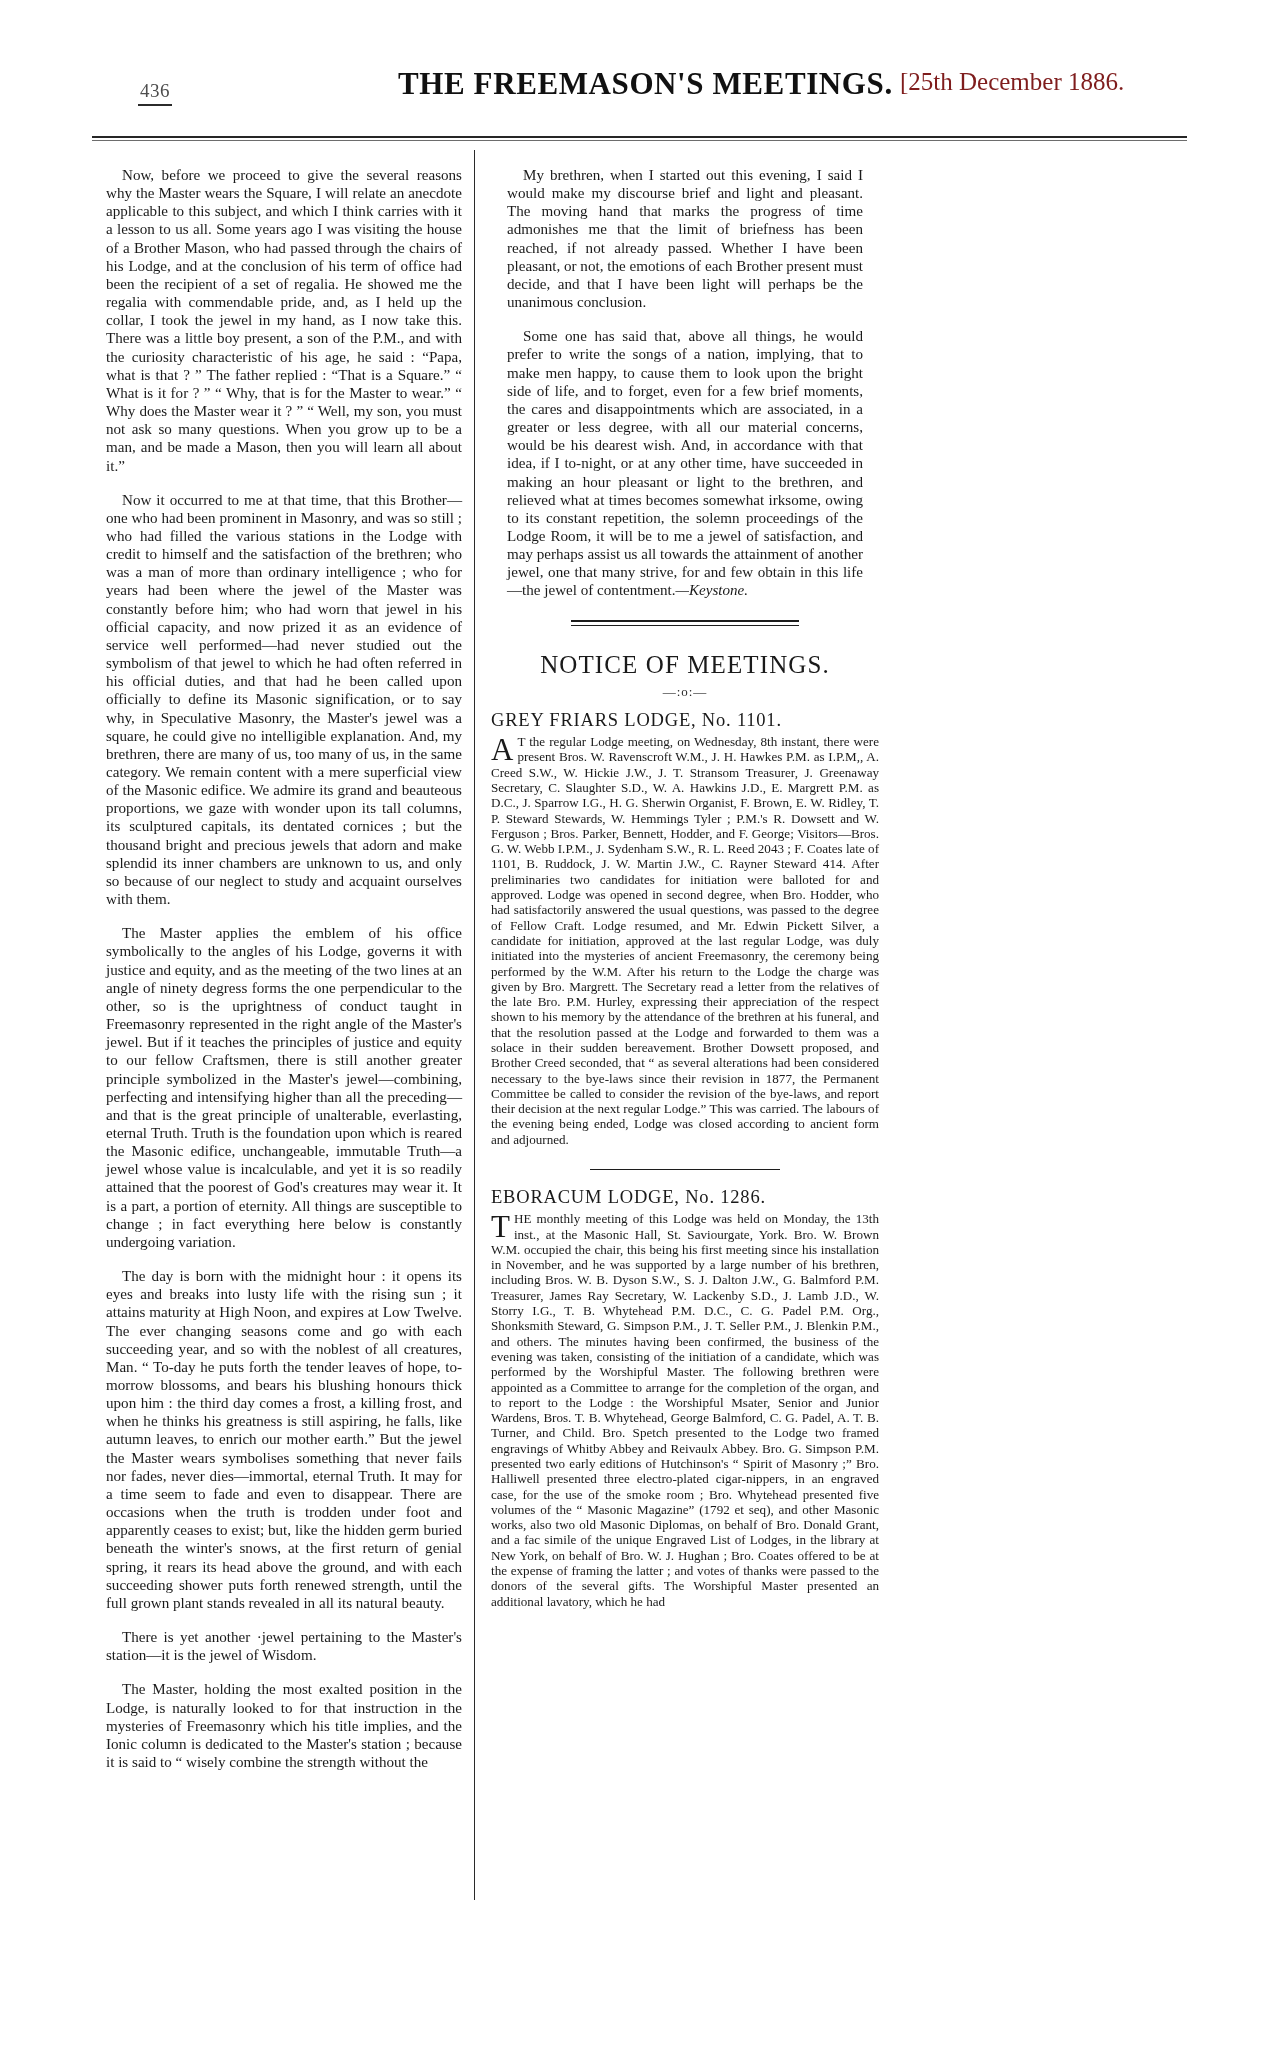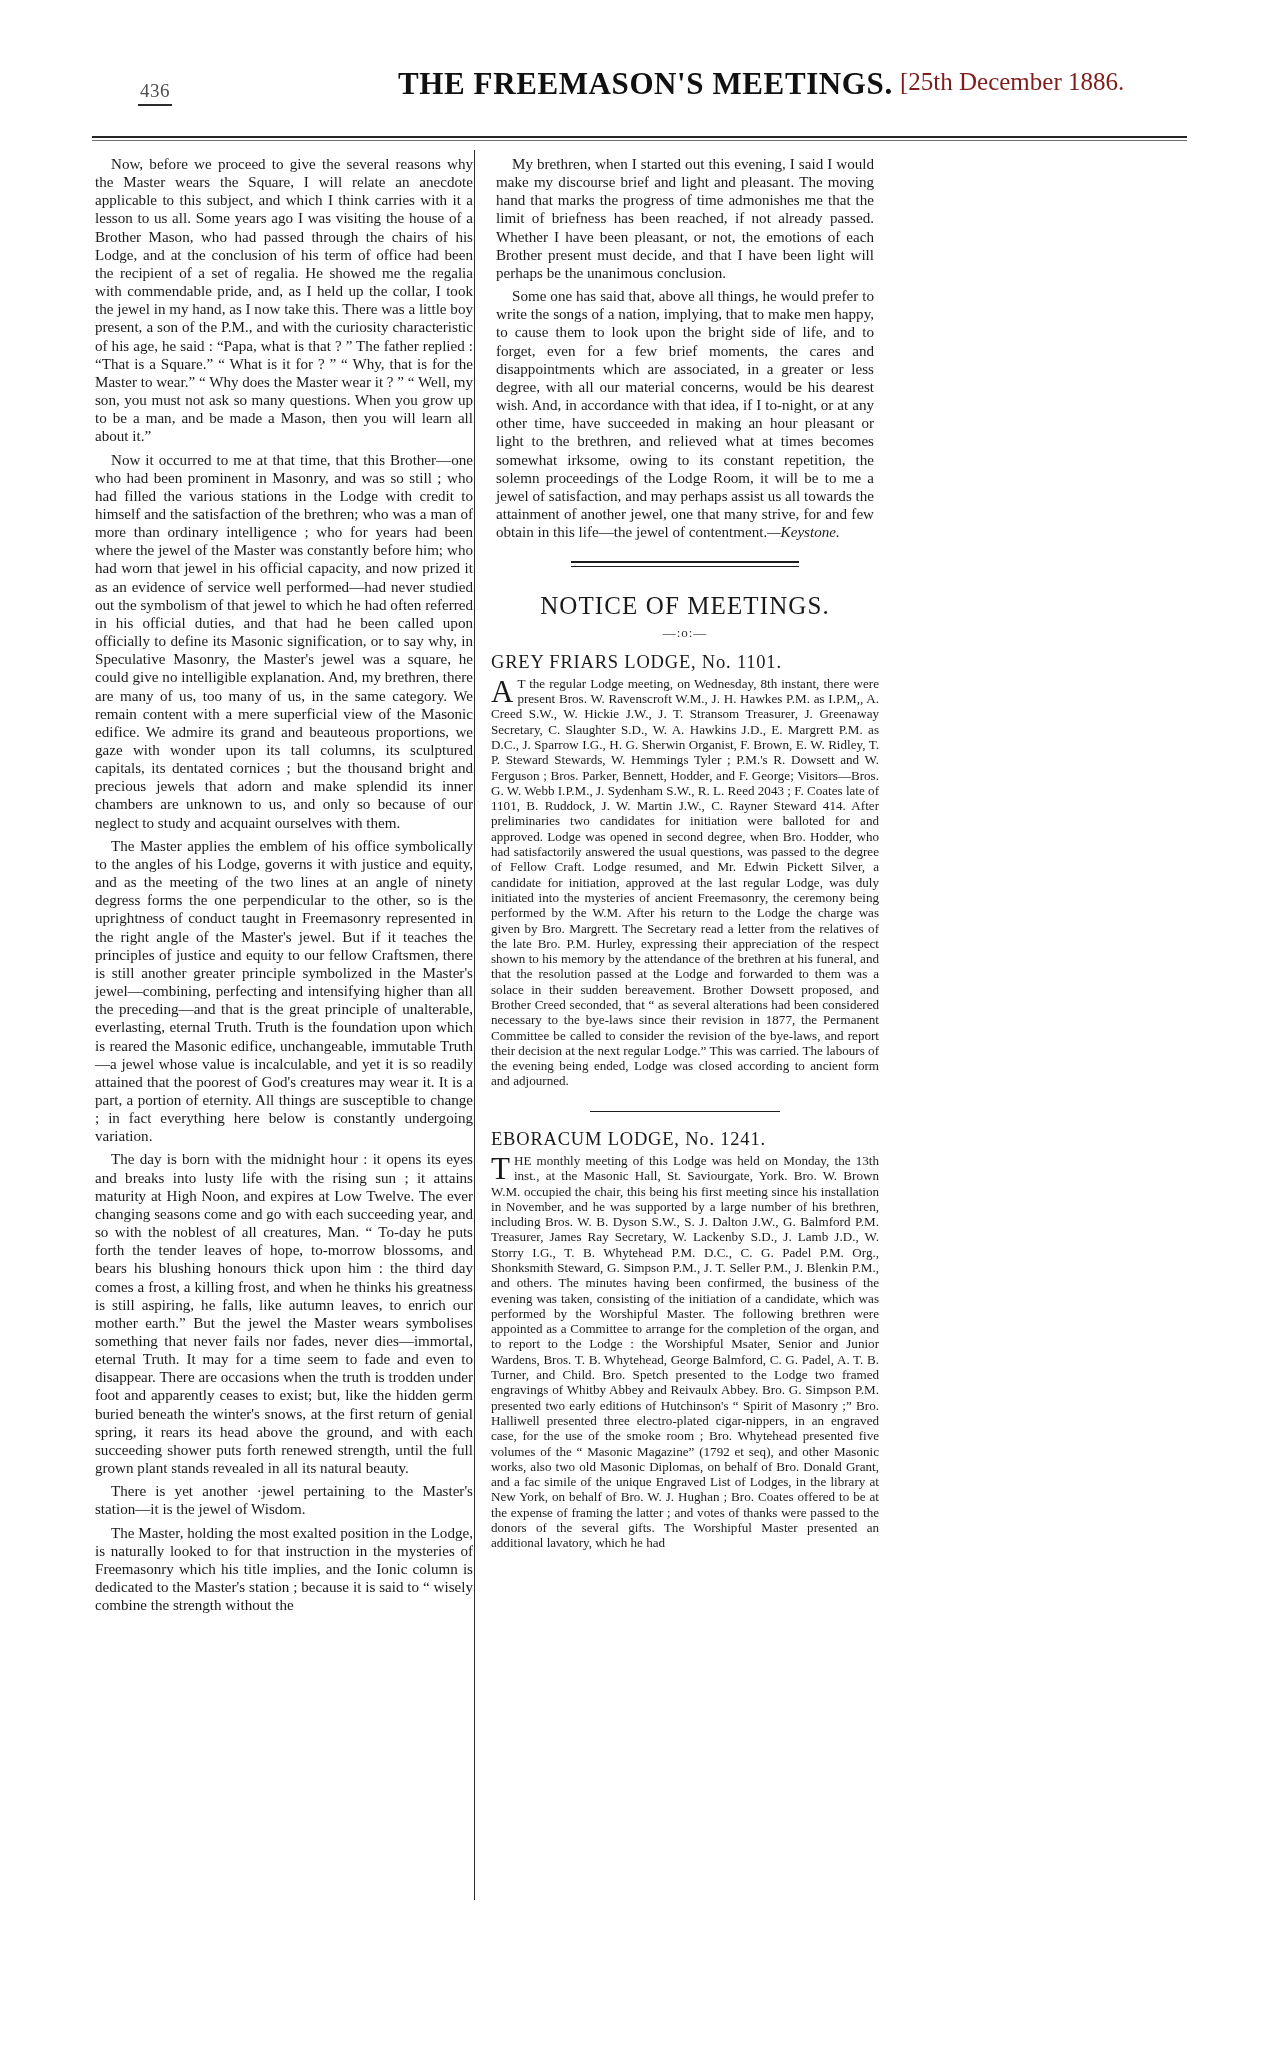--- a/index.html
+++ b/index.html
@@ -104,21 +104,21 @@
   .col-divider {
     position: absolute;
     left: 474px;
     top: 150px;
     width: 1px;
     height: 1750px;
     background: #2a2a2a;
   }
 
   .col p {
-    margin: 5px;
+    margin: 16px;
     text-indent: 16px;
   }
 
   
   .sec-rule {
     margin: 20px auto 0 auto;
     width: 228px;
     border-top: 2px solid #1c1c1c;
     height: 3px;
     border-bottom: 1px solid #1c1c1c;
@@ -204,19 +204,19 @@
     <div class="sec-title">NOTICE OF MEETINGS.</div>
     <div class="ornament">—:o:—</div>
 
     <div class="lodge-title">GREY FRIARS LODGE, No. 1101.</div>
     <div class="notice">
       <p><span class="dropcap">A</span><span>T the regular Lodge meeting, on Wednesday, 8th instant, there were present Bros. W. Ravenscroft W.M., J. H. Hawkes P.M. as I.P.M,, A. Creed S.W., W. Hickie J.W., J. T. Stransom Treasurer, J. Greenaway Secretary, C. Slaughter S.D., W. A. Hawkins J.D., E. Margrett P.M. as D.C., J. Sparrow I.G., H. G. Sherwin Organist, F. Brown, E. W. Ridley, T. P. Steward Stewards, W. Hemmings Tyler ; P.M.'s R. Dowsett and W. Ferguson ; Bros. Parker, Bennett, Hodder, and F. George; Visitors—Bros. G. W. Webb I.P.M., J. Sydenham S.W., R. L. Reed 2043 ; F. Coates late of 1101, B. Ruddock, J. W. Martin J.W., C. Rayner Steward 414. After preliminaries two candidates for initiation were balloted for and approved. Lodge was opened in second degree, when Bro. Hodder, who had satisfactorily answered the usual questions, was passed to the degree of Fellow Craft. Lodge resumed, and Mr. Edwin Pickett Silver, a candidate for initiation, approved at the last regular Lodge, was duly initiated into the mysteries of ancient Freemasonry, the ceremony being performed by the W.M. After his return to the Lodge the charge was given by Bro. Margrett. The Secretary read a letter from the relatives of the late Bro. P.M. Hurley, expressing their appreciation of the respect shown to his memory by the attendance of the brethren at his funeral, and that the resolution passed at the Lodge and forwarded to them was a solace in their sudden bereavement. Brother Dowsett proposed, and Brother Creed seconded, that “ as several alterations had been considered necessary to the bye-laws since their revision in 1877, the Permanent Committee be called to consider the revision of the bye-laws, and report their decision at the next regular Lodge.” This was carried. The labours of the evening being ended, Lodge was closed according to ancient form and adjourned.</span></p>
     </div>
 
     <div class="mid-rule"></div>
 
-    <div class="lodge-title">EBORACUM LODGE, No. 1241.</div>
+    <div class="lodge-title">EBORACUM LODGE, No. 1286.</div>
     <div class="notice">
       <p><span class="dropcap">T</span><span>HE monthly meeting of this Lodge was held on Monday, the 13th inst., at the Masonic Hall, St. Saviourgate, York. Bro. W. Brown W.M. occupied the chair, this being his first meeting since his installation in November, and he was supported by a large number of his brethren, including Bros. W. B. Dyson S.W., S. J. Dalton J.W., G. Balmford P.M. Treasurer, James Ray Secretary, W. Lackenby S.D., J. Lamb J.D., W. Storry I.G., T. B. Whytehead P.M. D.C., C. G. Padel P.M. Org., Shonksmith Steward, G. Simpson P.M., J. T. Seller P.M., J. Blenkin P.M., and others. The minutes having been confirmed, the business of the evening was taken, consisting of the initiation of a candidate, which was performed by the Worshipful Master. The following brethren were appointed as a Committee to arrange for the completion of the organ, and to report to the Lodge : the Worshipful Msater, Senior and Junior Wardens, Bros. T. B. Whytehead, George Balmford, C. G. Padel, A. T. B. Turner, and Child. Bro. Spetch presented to the Lodge two framed engravings of Whitby Abbey and Reivaulx Abbey. Bro. G. Simpson P.M. presented two early editions of Hutchinson's “ Spirit of Masonry ;” Bro. Halliwell presented three electro-plated cigar-nippers, in an engraved case, for the use of the smoke room ; Bro. Whytehead presented five volumes of the “ Masonic Magazine” (1792 et seq), and other Masonic works, also two old Masonic Diplomas, on behalf of Bro. Donald Grant, and a fac simile of the unique Engraved List of Lodges, in the library at New York, on behalf of Bro. W. J. Hughan ; Bro. Coates offered to be at the expense of framing the latter ; and votes of thanks were passed to the donors of the several gifts. The Worshipful Master presented an additional lavatory, which he had</span></p>
     </div>
   </div>
 
 </div>
 
 </body></html>

